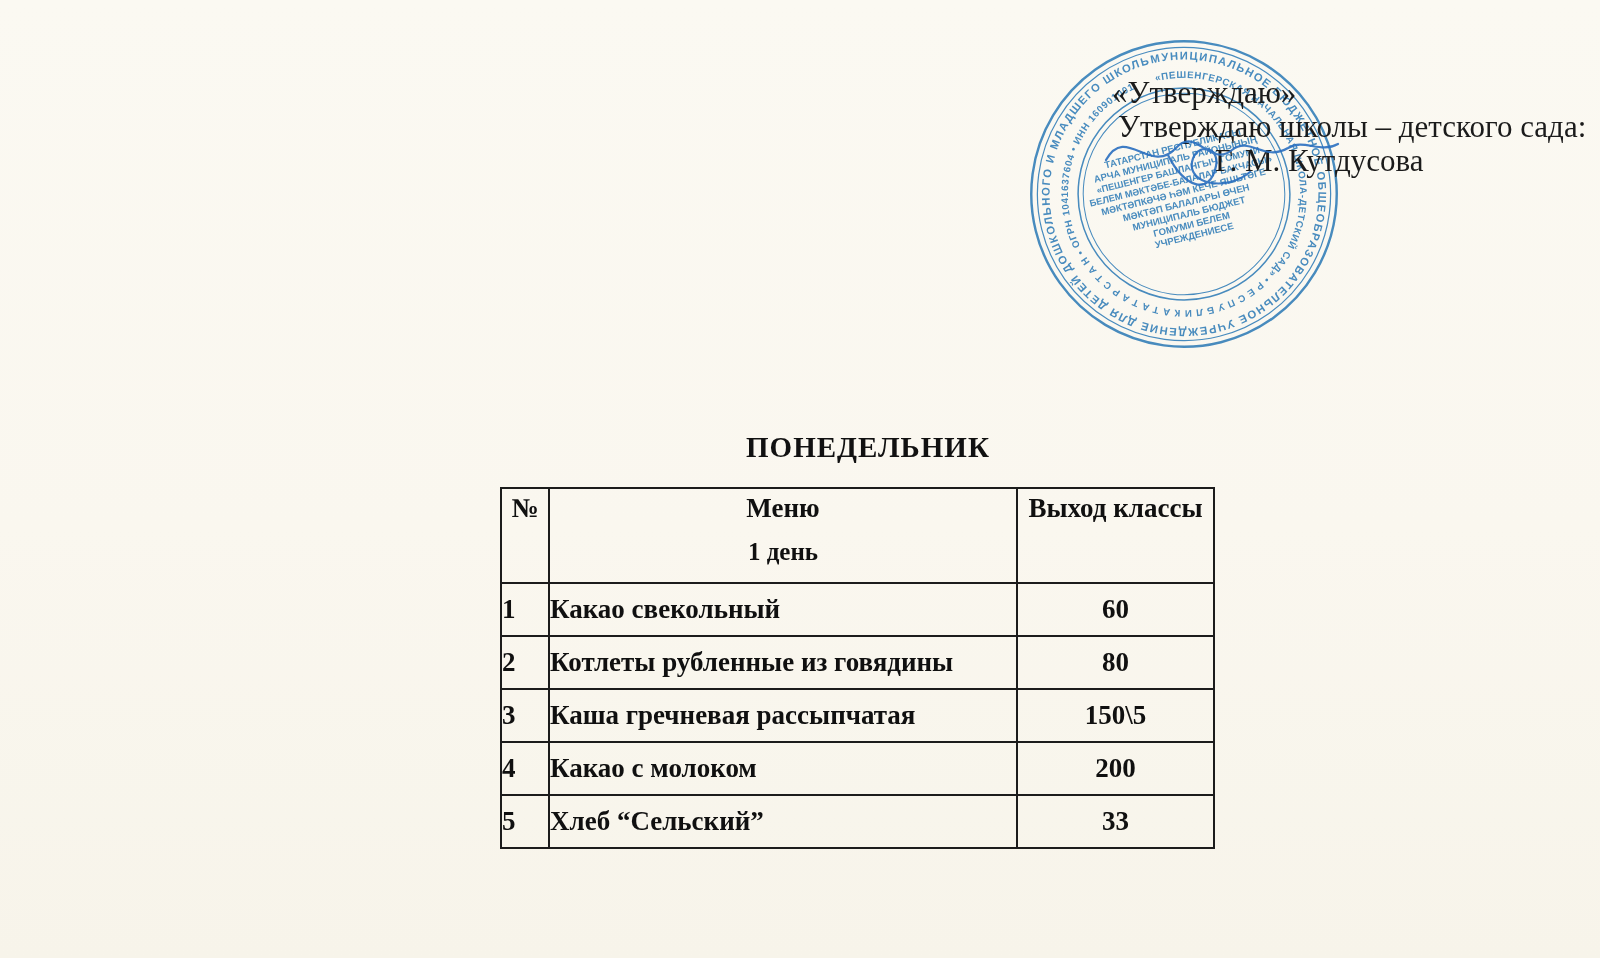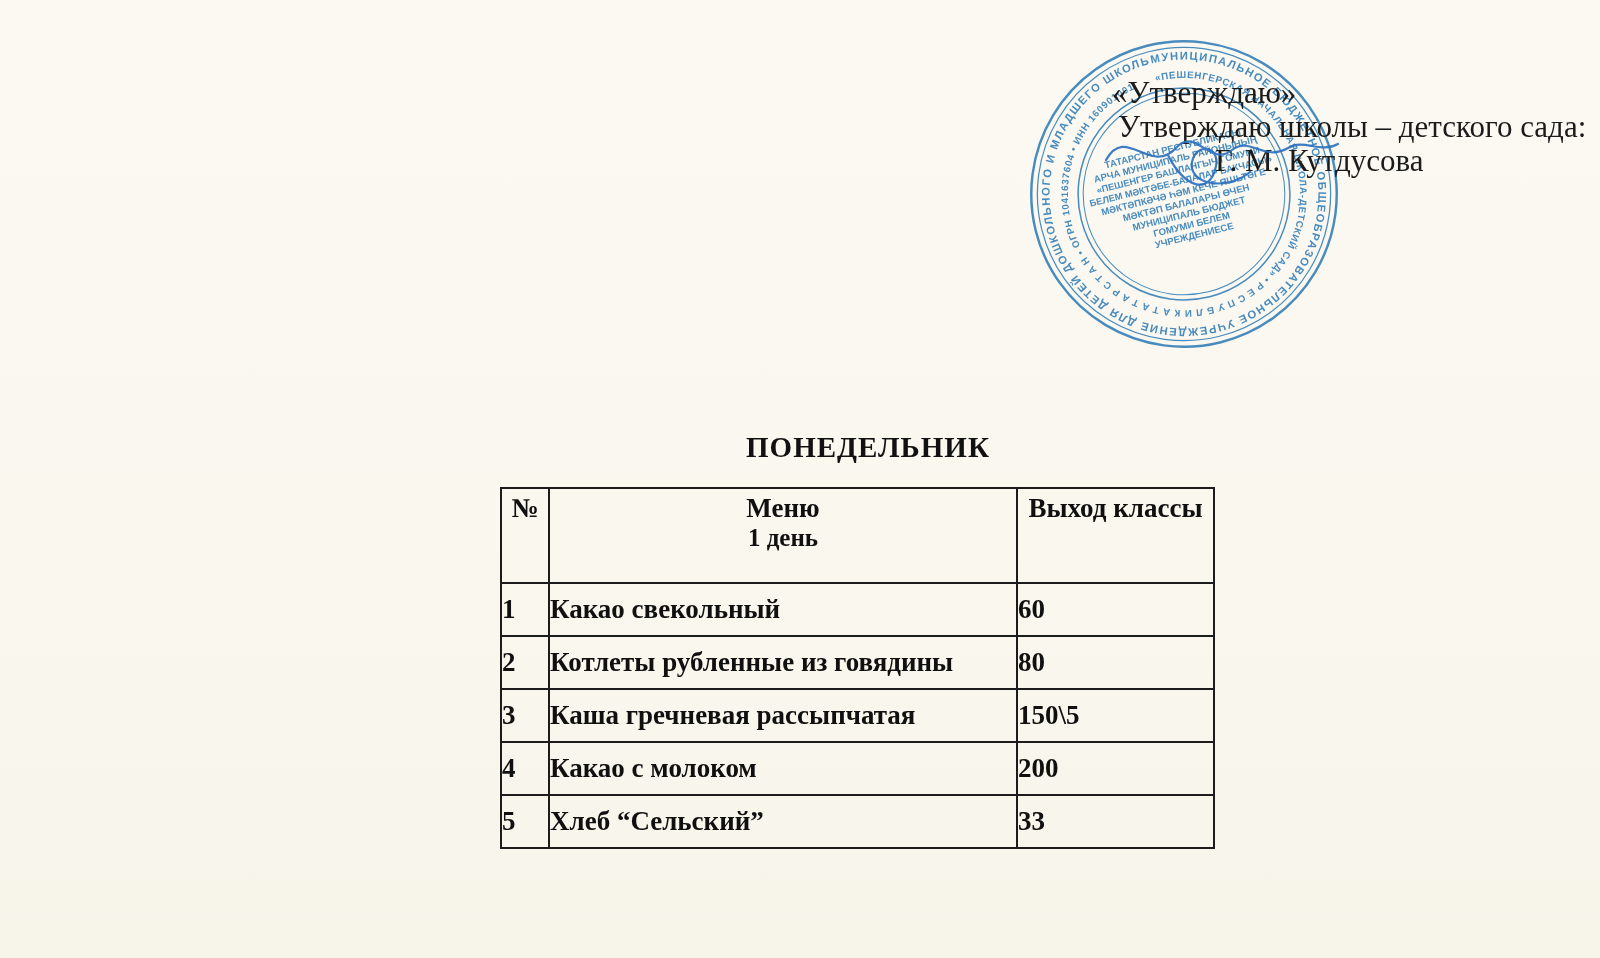--- a/index.html
+++ b/index.html
@@ -50,25 +50,25 @@
   table.menu{border-collapse:collapse;table-layout:fixed;background:transparent;}
   table.menu col.c-num{width:48px;}
   table.menu col.c-dish{width:468px;}
   table.menu col.c-out{width:197px;}
   table.menu th, table.menu td{
     border:2px solid #1c1c1c;
     font-size:27px;font-weight:700;color:#101010;
     padding:0;
   }
   table.menu thead th{height:89px;vertical-align:top;padding-top:4px;text-align:center;}
-  table.menu thead .menu-sub{display:block;font-size:25px;}
+  table.menu thead .menu-sub{display:block;margin-top:14px;font-size:25px;}
   table.menu tbody td{height:51px;vertical-align:middle;}
   td.cell-num{text-align:left;padding-left:8px;vertical-align:top;padding-top:4px;}
   td.cell-dish{text-align:left;padding-left:10px;}
-  td.cell-out{font-size:26px;margin-left:33px;}
+  td.cell-out{text-align:center;font-size:26px;margin-left:33px;}
 </style>
 </head>
 <body>
 
 <div class="page">
 
   <svg class="stamp" viewBox="0 0 330 330" aria-hidden="true">
     <defs>
       <path id="ringA" d="M165,33 a132,132 0 1,1 -0.02,0"></path>
       <path id="ringB" d="M165,51 a114,114 0 1,1 -0.02,0"></path>

